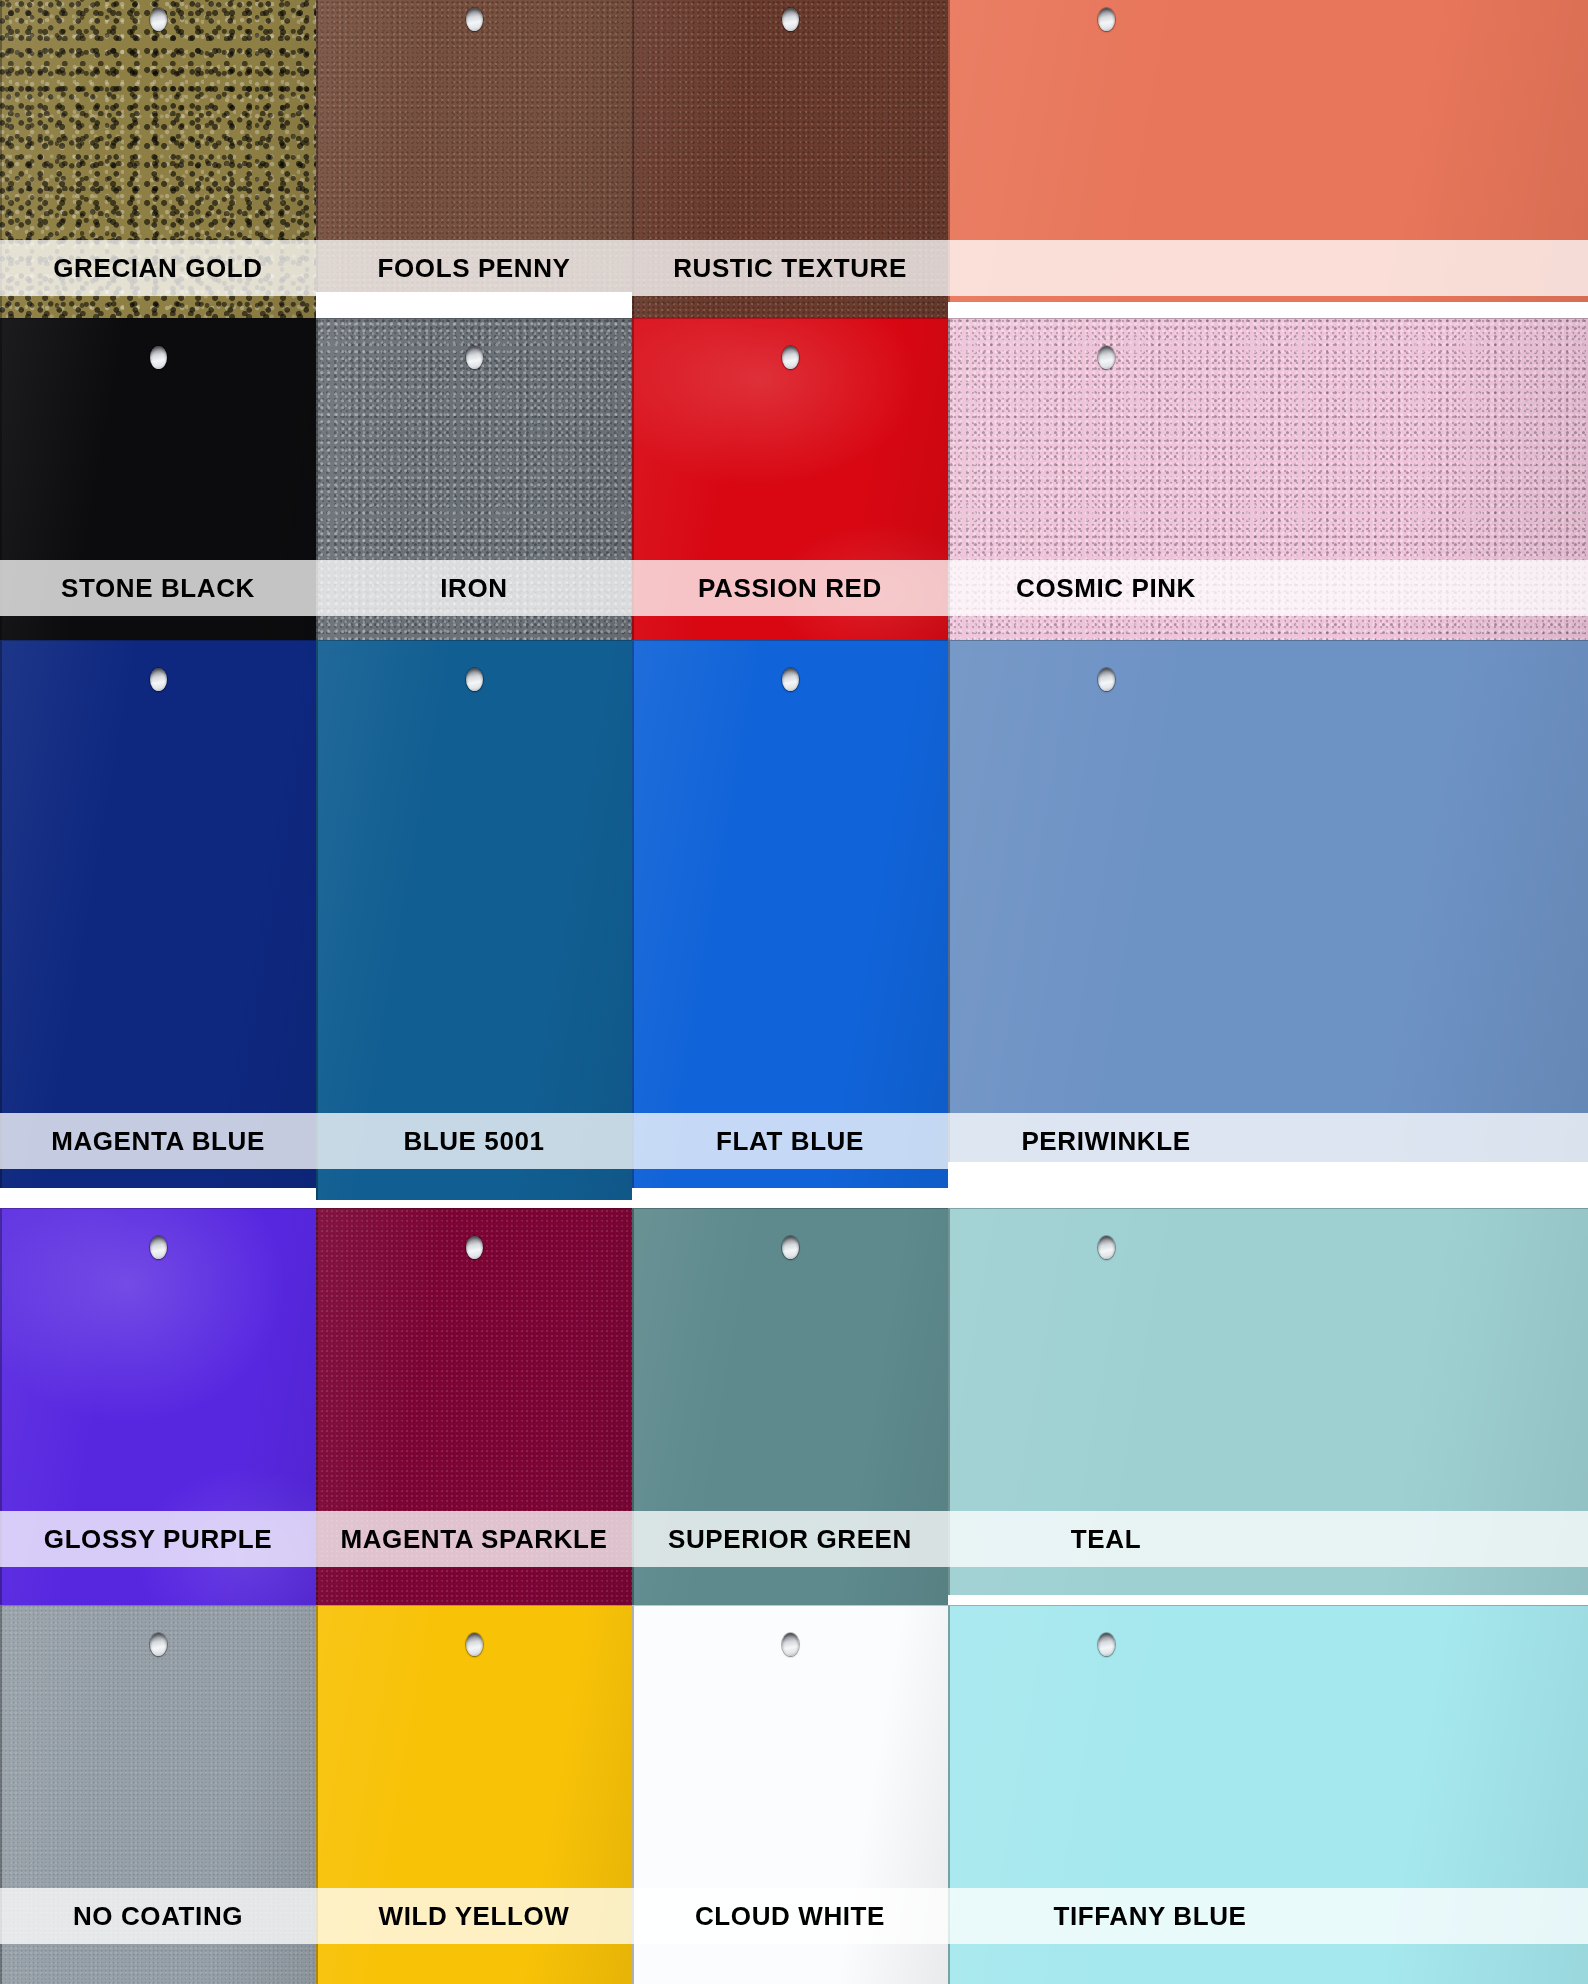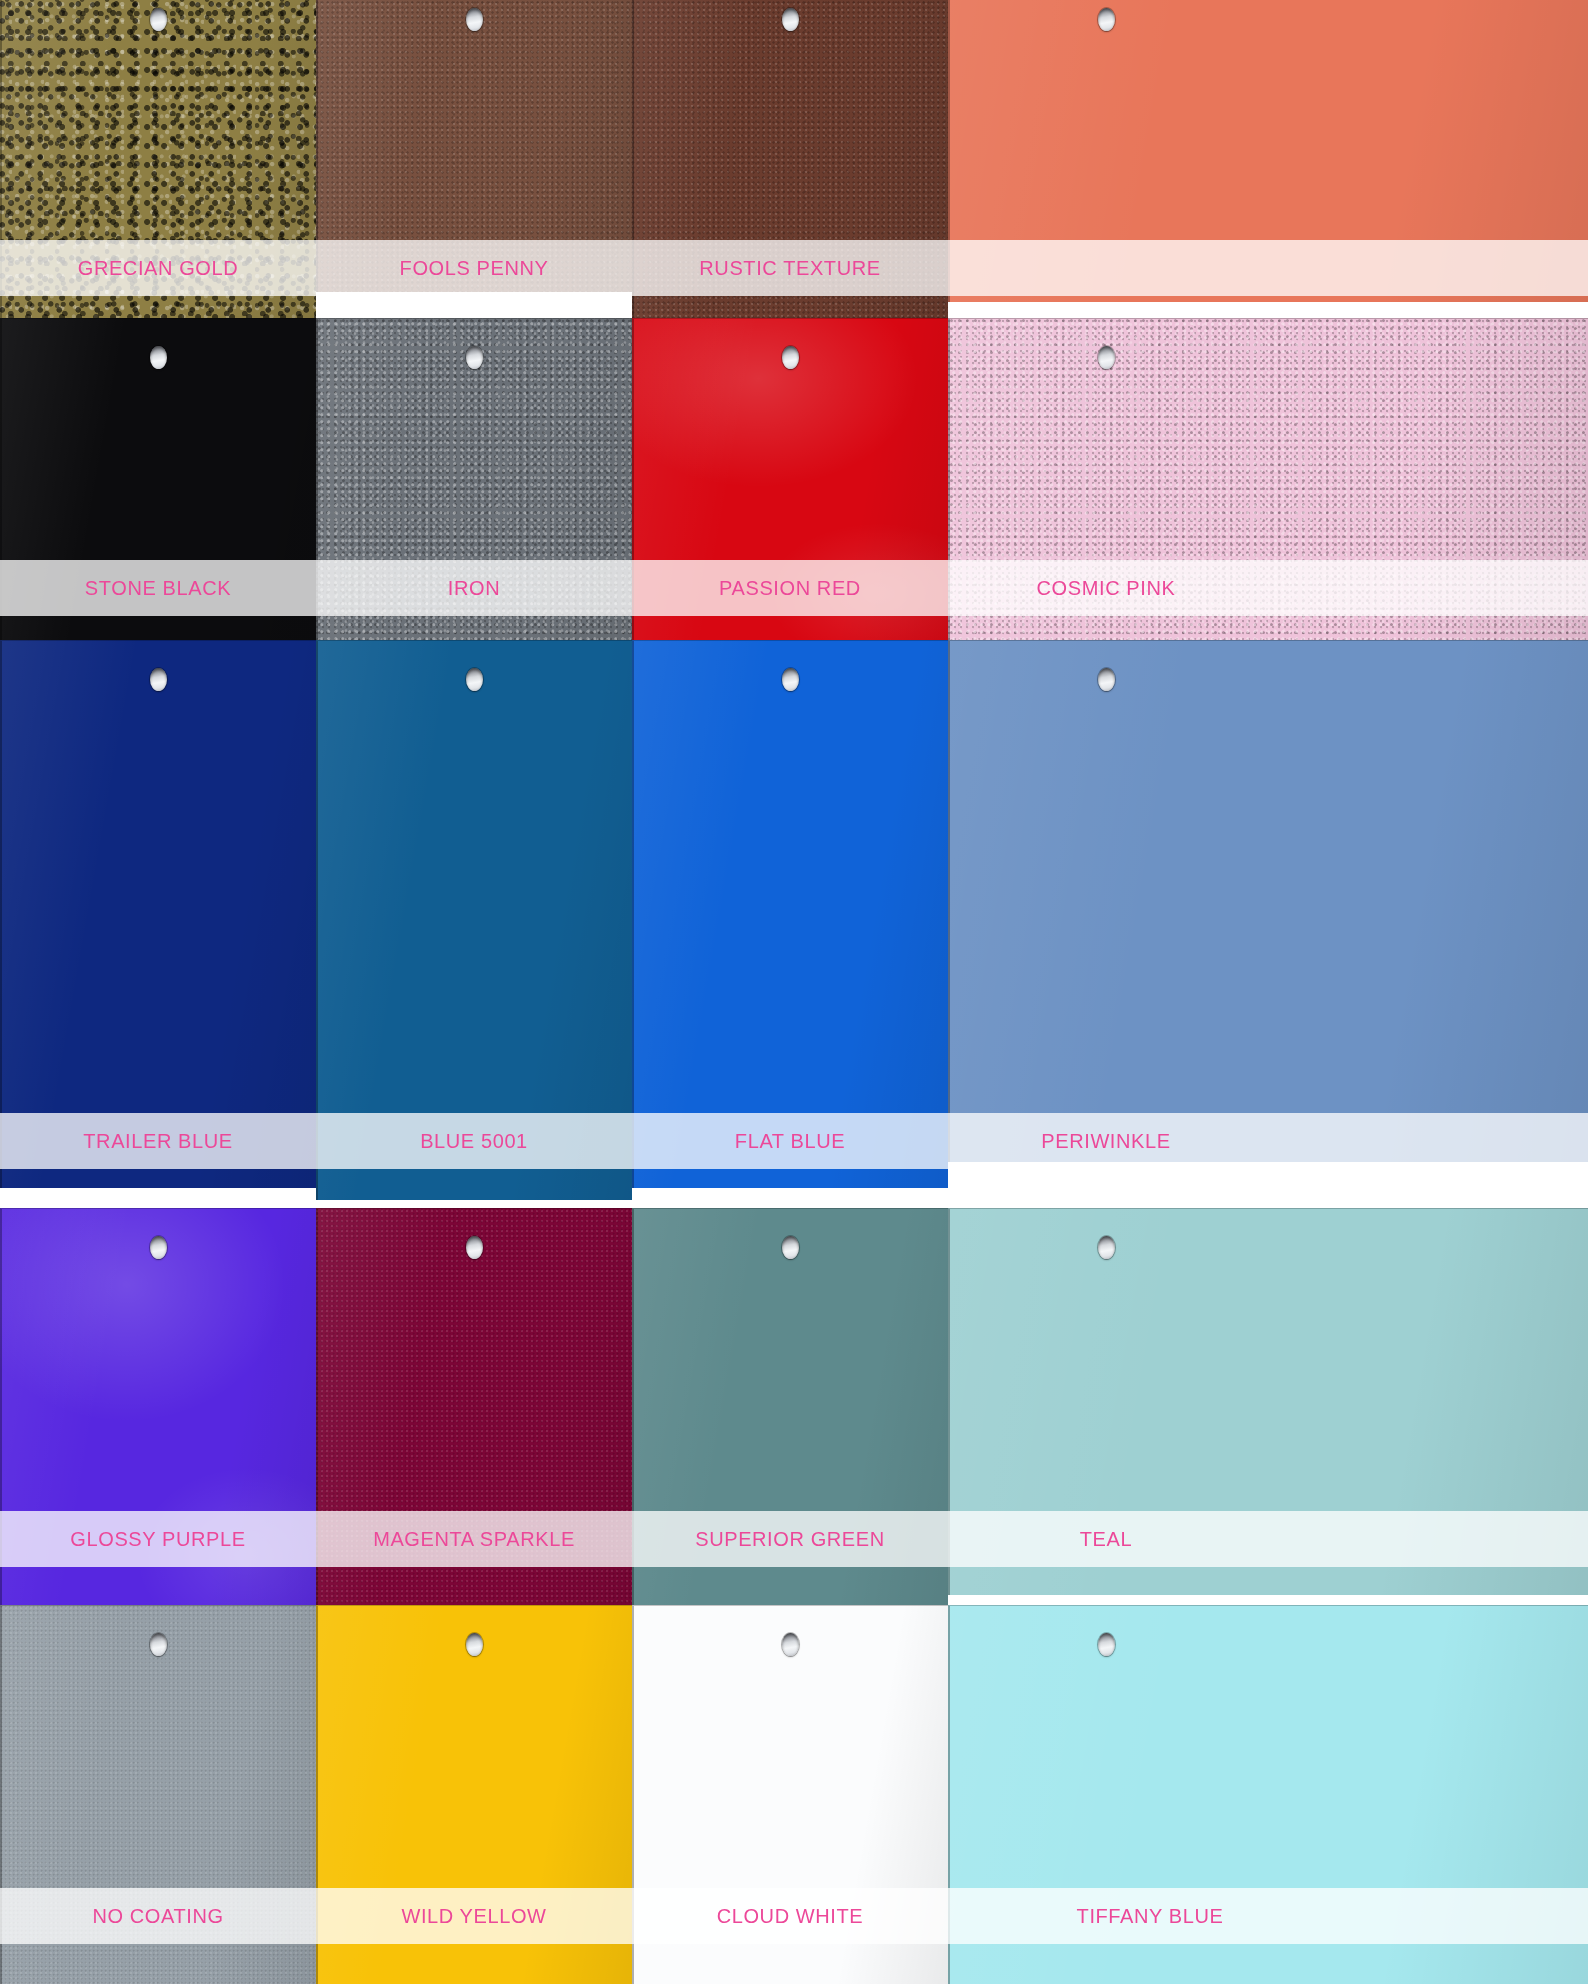--- a/index.html
+++ b/index.html
@@ -139,24 +139,24 @@
   .label-cell {
     position: absolute;
     top: 0;
     height: 100%;
     display: flex;
     align-items: center;
     justify-content: center;
   }
   .label-text {
     font-family: "Liberation Sans", sans-serif;
-    font-weight: 400;
-    font-size: 20px;
+    font-weight: 700;
+    font-size: 26px;
     letter-spacing: 0.6px;
-    color: #ec4899;
+    color: #000000;
     white-space: nowrap;
     text-align: center;
   }
 </style>
 </head>
 <body>
 
 <div id="chart">
   <div id="swatch-layers">
       <div class="swatch" style="left: 0px; top: -14px; width: 316px; height: 340px; z-index: 10;">
@@ -310,21 +310,21 @@
         </div>
         <div class="label-cell" style="left: 632px; width: 316px;">
           <span class="label-text">PASSION RED</span>
         </div>
         <div class="label-cell" style="left: 948px; width: 316px;">
           <span class="label-text">COSMIC PINK</span>
         </div>
       </div>
       <div class="label-band" style="top: 1113px; height: 56px; z-index: 502;">
         <div class="label-cell" style="left: 0px; width: 316px;">
-          <span class="label-text">TRAILER BLUE</span>
+          <span class="label-text">MAGENTA BLUE</span>
         </div>
         <div class="label-cell" style="left: 316px; width: 316px;">
           <span class="label-text">BLUE 5001</span>
         </div>
         <div class="label-cell" style="left: 632px; width: 316px;">
           <span class="label-text">FLAT BLUE</span>
         </div>
         <div class="label-cell" style="left: 948px; width: 316px;">
           <span class="label-text">PERIWINKLE</span>
         </div>

